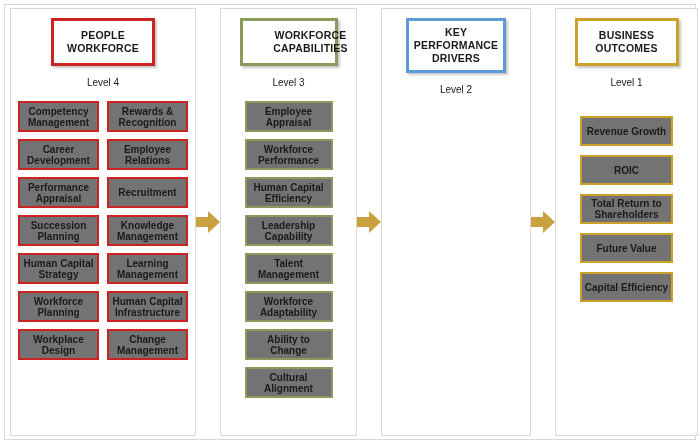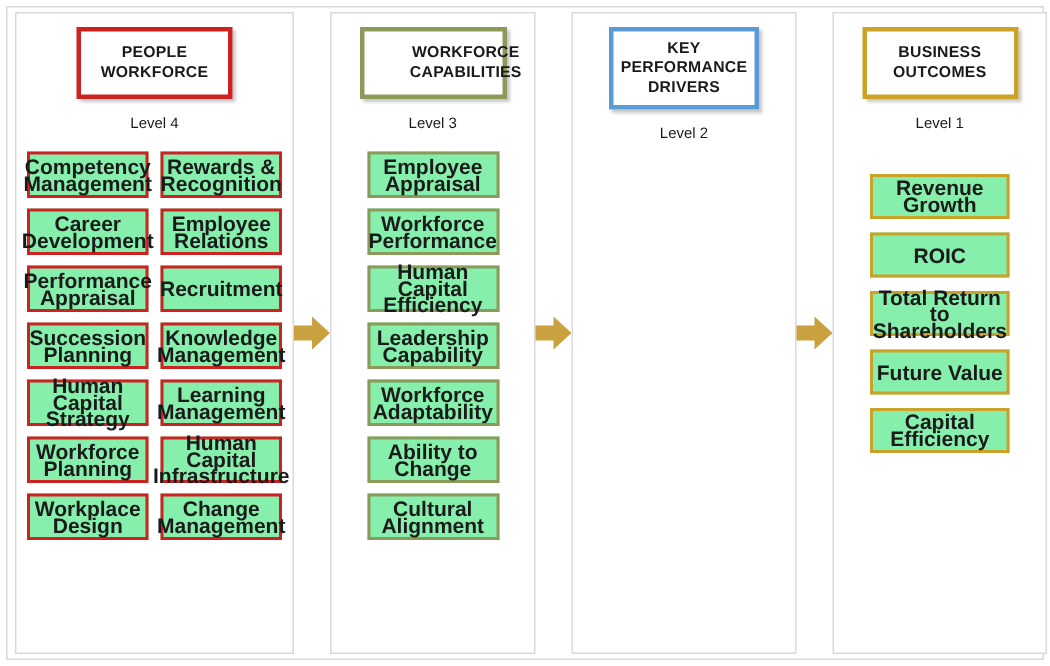--- a/index.html
+++ b/index.html
@@ -132,23 +132,23 @@
     box-sizing: border-box;
     padding: 0 6px;
   }
   .items.single-col {
     flex-direction: column;
     align-items: center;
     gap: 7px;
   }
   .item-box {
     border: 2px solid #cc2222;
-    background: #86efac;
-    box-sizing: border-box;
-    font-size: 14px;
+    background: #737373;
+    box-sizing: border-box;
+    font-size: 10px;
     font-weight: bold;
     color: #1a1a1a;
     line-height: 11px;
     text-align: center;
     display: flex;
     align-items: center;
     justify-content: center;
     padding: 2px 2px;
   }
   .panel-people .item-box   { width: 81px;  height: 31px; border-color: #cc2222; }
@@ -206,20 +206,21 @@
           <div>WORKFORCE</div>
           <div>CAPABILITIES</div>
         </div>
       </div>
       <div class="level-label">Level 3</div>
       <div class="items single-col">
         <div class="item-box">Employee Appraisal</div>
         <div class="item-box">Workforce Performance</div>
         <div class="item-box">Human Capital Efficiency</div>
         <div class="item-box">Leadership Capability</div>
+        <div class="item-box">Talent Management</div>
         <div class="item-box">Workforce Adaptability</div>
         <div class="item-box">Ability to Change</div>
         <div class="item-box">Cultural Alignment</div>
       </div>
     </div>
 
     <div class="arrow-cell">
       <span class="arrow">
         <span class="shaft"></span>
           <span class="head"></span>

